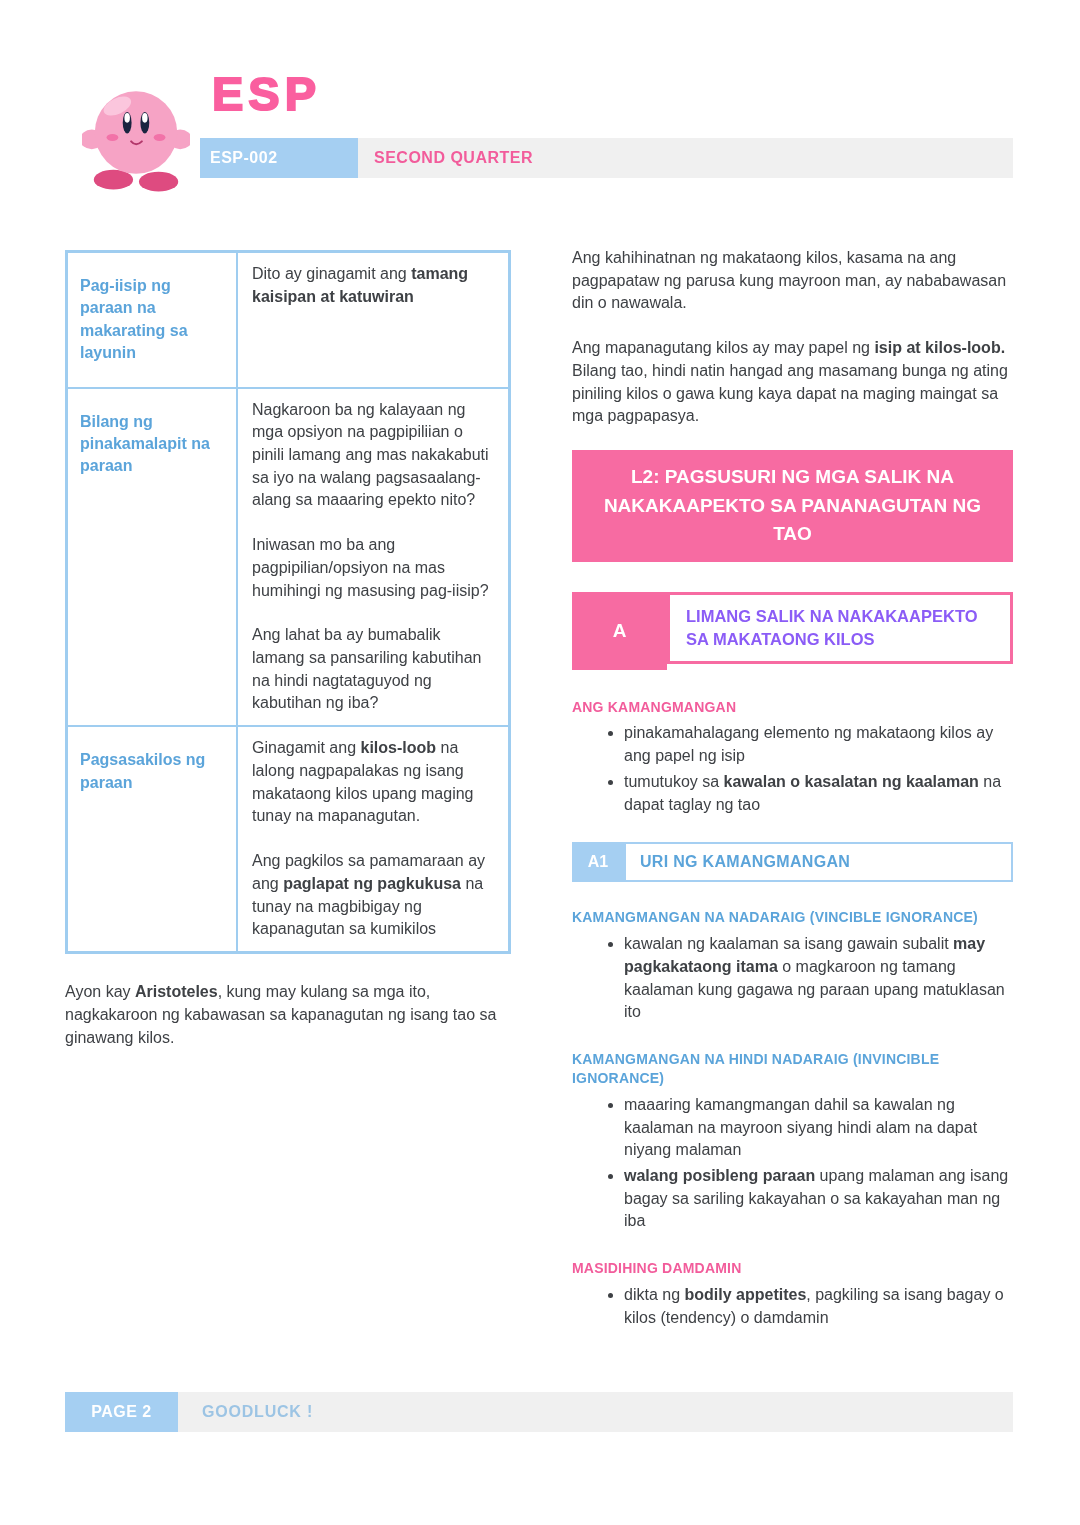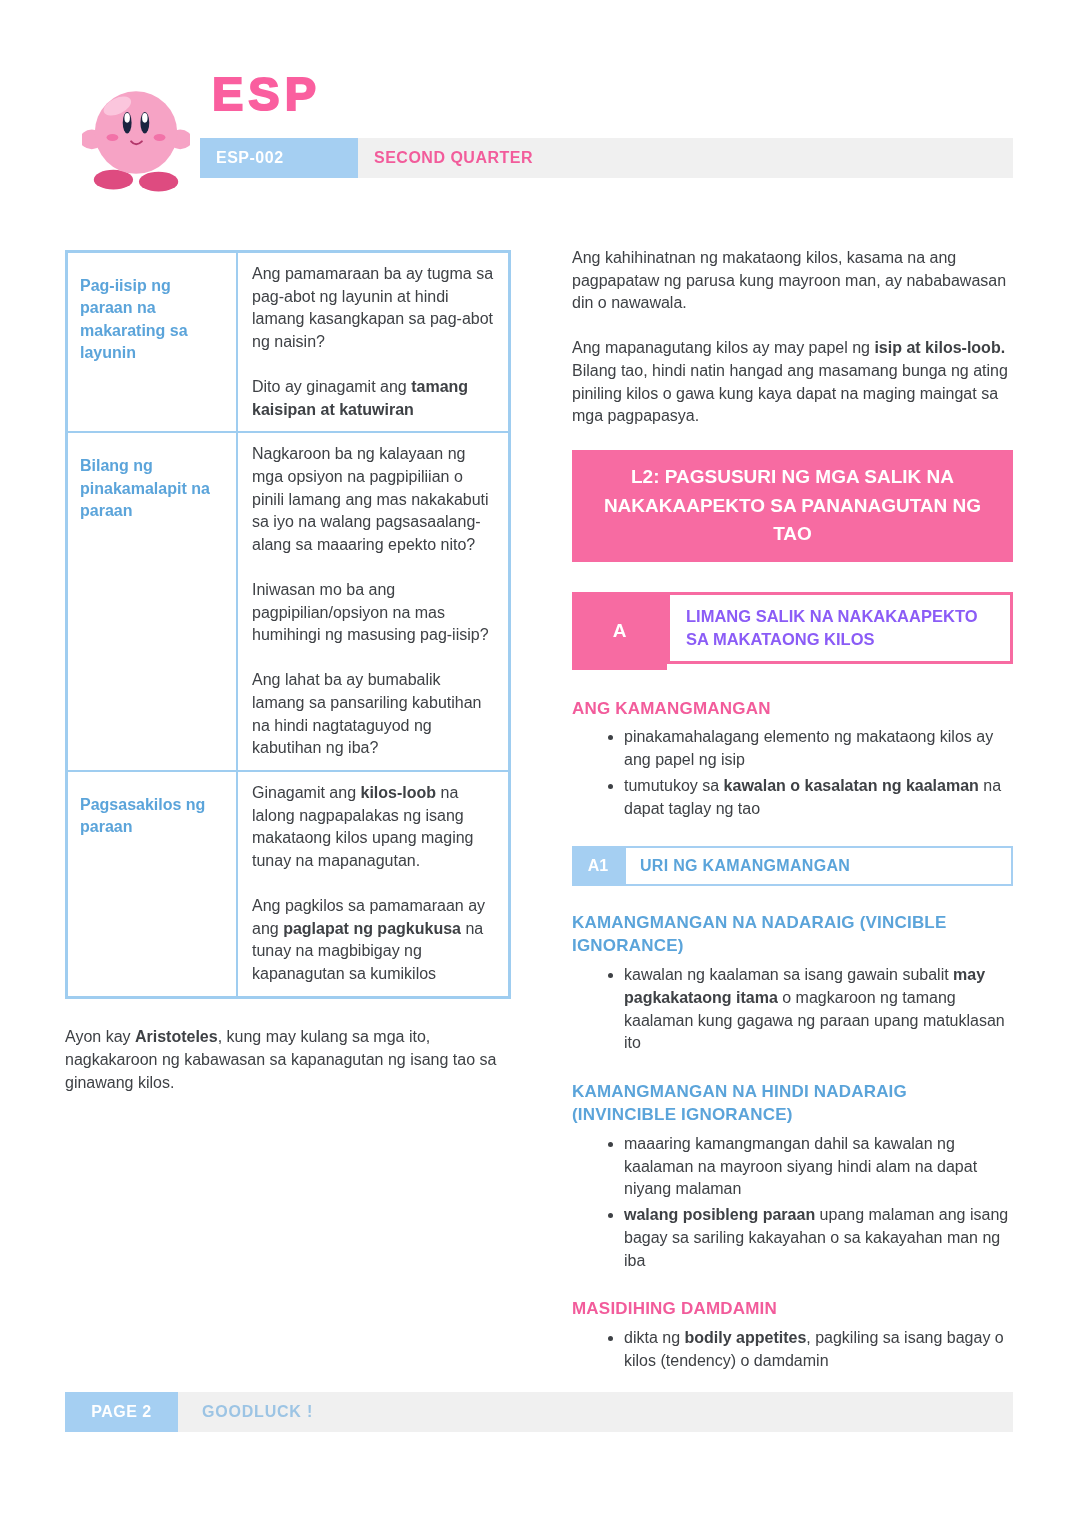--- a/index.html
+++ b/index.html
@@ -7,21 +7,21 @@
   body { font-family:"Liberation Sans", sans-serif; color:#3e4145; font-size:16px; }
   .page { position:relative; width:1080px; height:1525px; background:#ffffff; overflow:hidden; }
 
   
   .kirby { position:absolute; left:82px; top:78px; width:108px; height:114px; }
   .esp-title { position:absolute; left:212px; top:66px; font-size:47px; font-weight:bold;
                color:#fa5f9f; letter-spacing:5px; -webkit-text-stroke:2px #fa5f9f; }
   .header-bar { position:absolute; left:200px; top:138px; width:813px; height:40px;
                 background:#f0f0f0; display:flex; align-items:center; }
   .code-box { width:158px; height:40px; background:#a5cff2; color:#ffffff; font-weight:bold;
-              display:flex; align-items:center; padding-left:16px; letter-spacing:0.5px; }
+              display:flex; align-items:center; padding-left:10px; letter-spacing:0.5px; }
   .quarter { margin-left:16px; color:#f25c9b; font-weight:bold; letter-spacing:0.5px; }
 
   
   .left-col  { position:absolute; left:65px;  top:250px; width:446px; }
   .right-col { position:absolute; left:572px; top:247px; width:441px; }
 
   
   .table { border:3px solid #9fcdf0; }
   .trow { display:flex; border-top:2px solid #9fcdf0; }
   .trow:first-child { border-top:none; }
@@ -47,21 +47,21 @@
            font-size:19px; display:flex; align-items:center; justify-content:center; }
   .box-a { flex:1; border:3px solid #f76ba2; color:#8b5cf6; font-weight:bold; font-size:16.5px;
            line-height:1.4; padding:10px 16px; }
 
   .callout-a1 { margin:6px 0 26px; align-items:stretch; }
   .tag-a1 { flex:0 0 52px; background:#a5cff2; color:#ffffff; font-weight:bold;
             display:flex; align-items:center; justify-content:center; }
   .box-a1 { flex:1; border:2px solid #a5cff2; color:#5ba4da; font-weight:bold;
             padding:9px 14px; letter-spacing:0.3px; }
 
-  h3 { font-size:17px; margin:0 0 6px; letter-spacing:0.2px; line-height:1.35; }
+  h3 { font-size:14px; margin:0 0 6px; letter-spacing:0.2px; line-height:1.35; }
   .h-pink { color:#f25c9b; }
   .h-blue { color:#5ba4da; }
   ul { margin:4px 0 26px 0; padding-left:52px; }
   li { margin:0 0 3px; line-height:1.42; }
 
   
   .footer-bar { position:absolute; left:65px; top:1392px; width:948px; height:40px;
                 background:#f0f0f0; display:flex; align-items:center; }
   .page-box { width:113px; height:40px; background:#a5cff2; color:#ffffff; font-weight:bold;
               display:flex; align-items:center; justify-content:center; letter-spacing:0.5px; }
@@ -93,21 +93,20 @@
   <div class="header-bar">
     <div class="code-box">ESP-002</div>
     <div class="quarter">SECOND QUARTER</div>
   </div>
 
   <div class="left-col">
     <div class="table">
       <div class="trow">
         <div class="tlabel">Pag-iisip ng paraan na makarating sa layunin</div>
         <div class="tcell">
-            <p class="rp"><span>Ang pamamaraan ba ay tugma sa pag-abot ng layunin at hindi lamang kasangkapan sa pag-abot ng naisin?</span></p>
             <p class="rp"><span>Dito ay ginagamit ang </span><span class="b">tamang kaisipan at katuwiran</span></p>
           </div>
       </div>
       <div class="trow">
         <div class="tlabel">Bilang ng pinakamalapit na paraan</div>
         <div class="tcell">
             <p class="rp"><span>Nagkaroon ba ng kalayaan ng mga opsiyon na pagpipiliian o pinili lamang ang mas nakakabuti sa iyo na walang pagsasaalang-alang sa maaaring epekto nito?</span></p>
             <p class="rp"><span>Iniwasan mo ba ang pagpipilian/opsiyon na mas humihingi ng masusing pag-iisip?</span></p>
             <p class="rp"><span>Ang lahat ba ay bumabalik lamang sa pansariling kabutihan na hindi nagtataguyod ng kabutihan ng iba?</span></p>
           </div>

